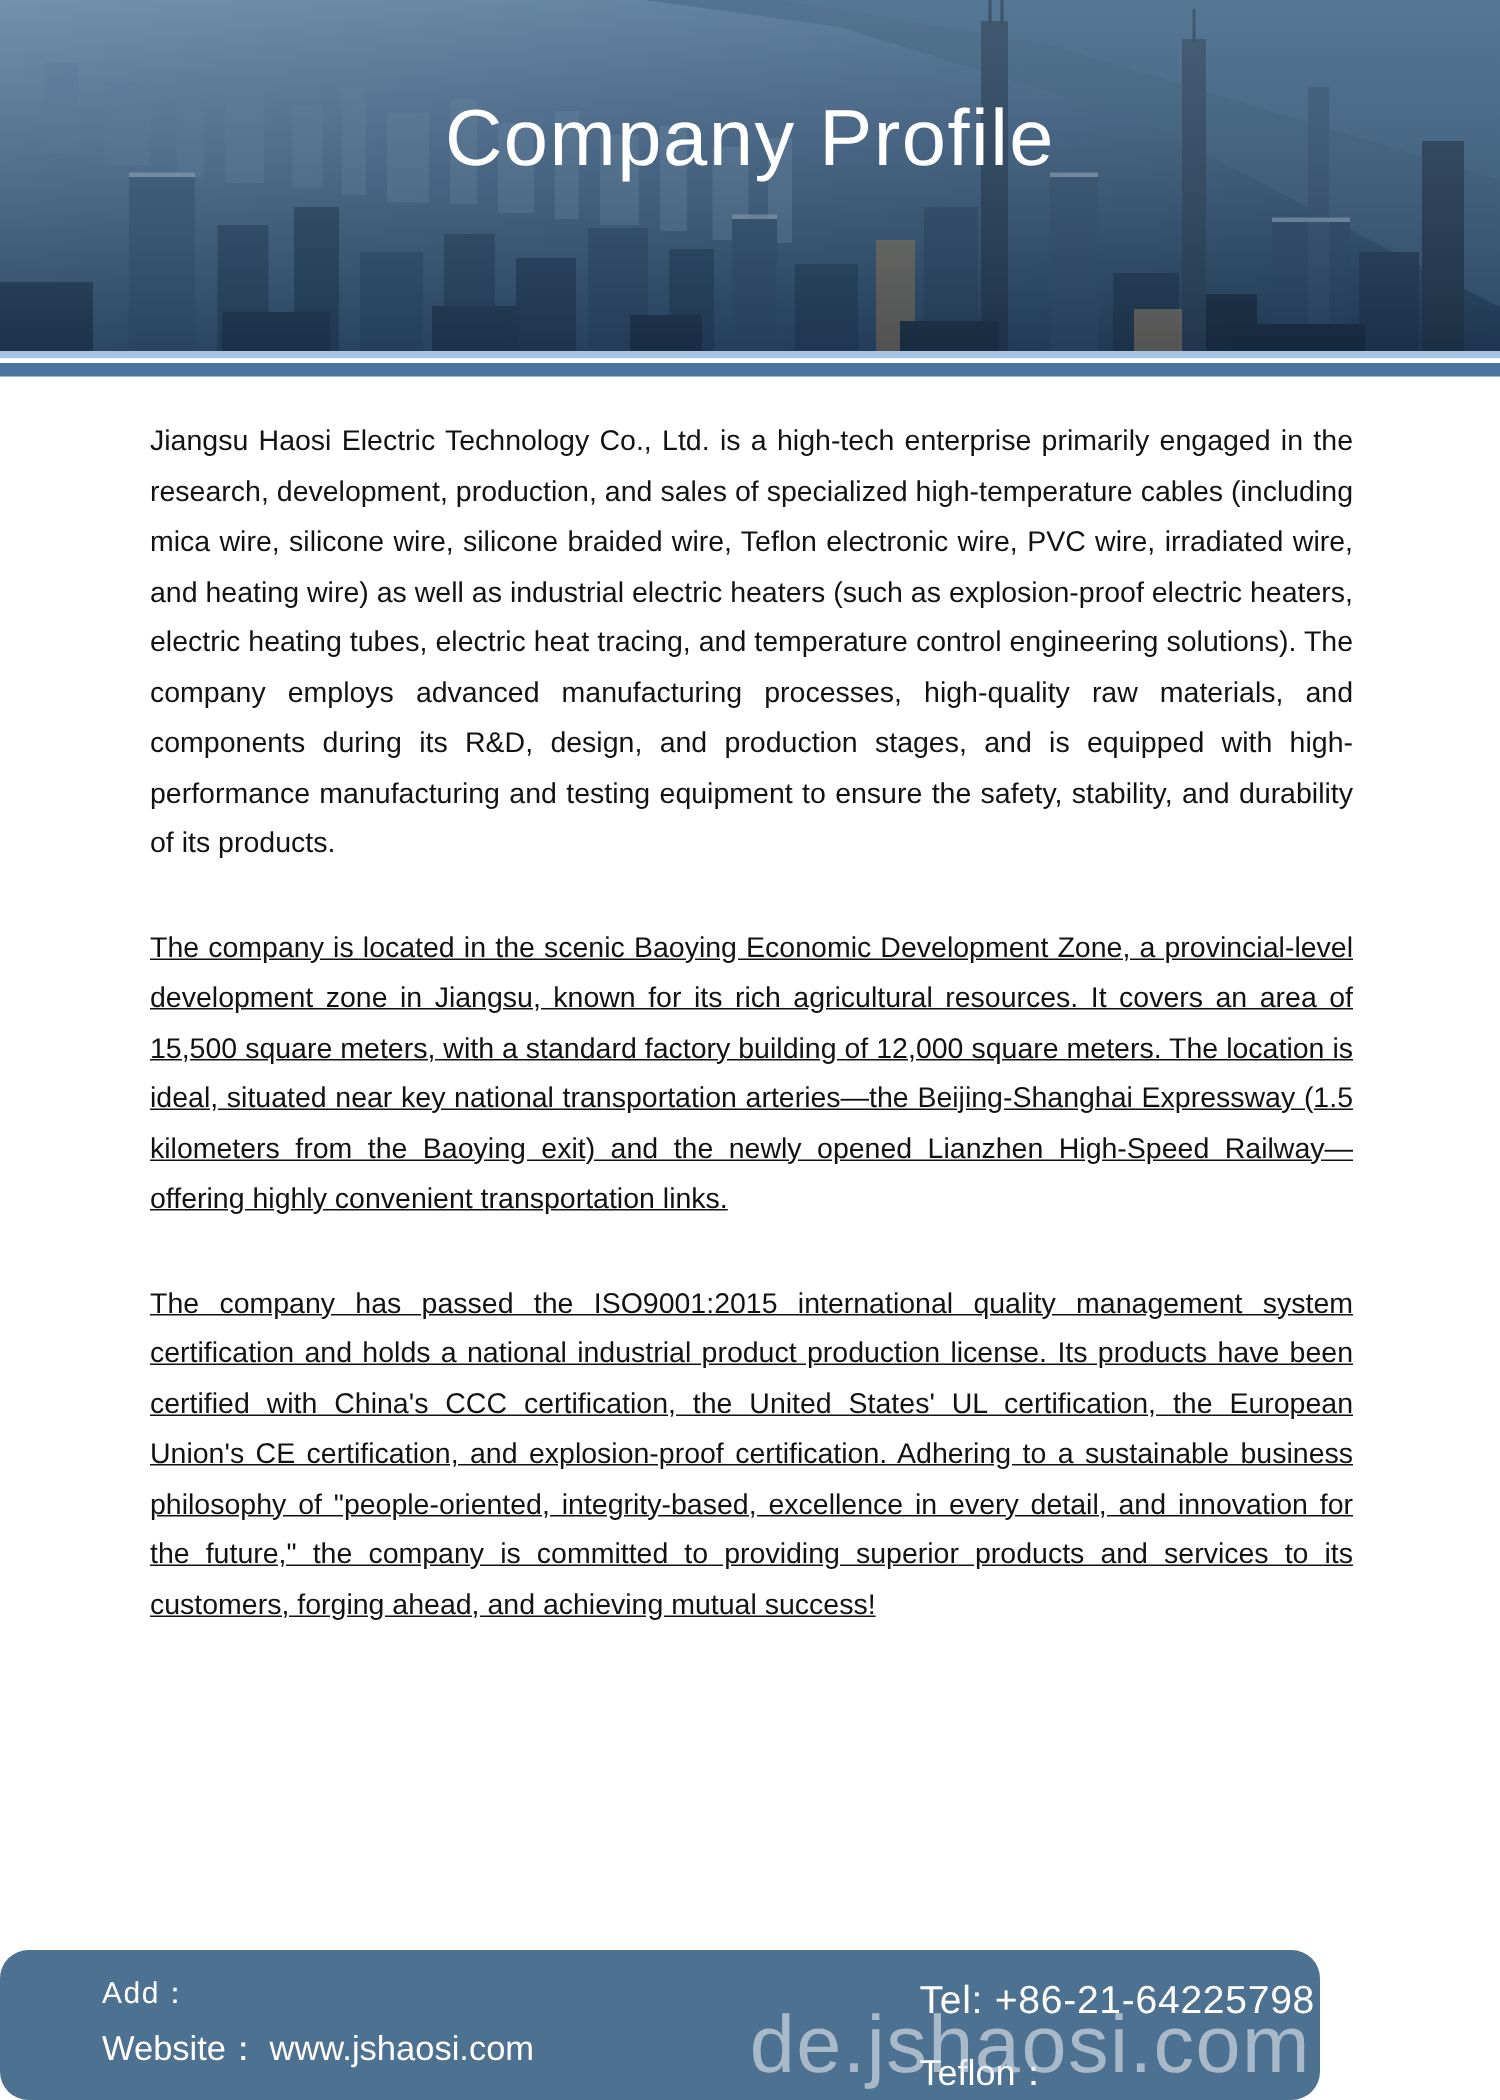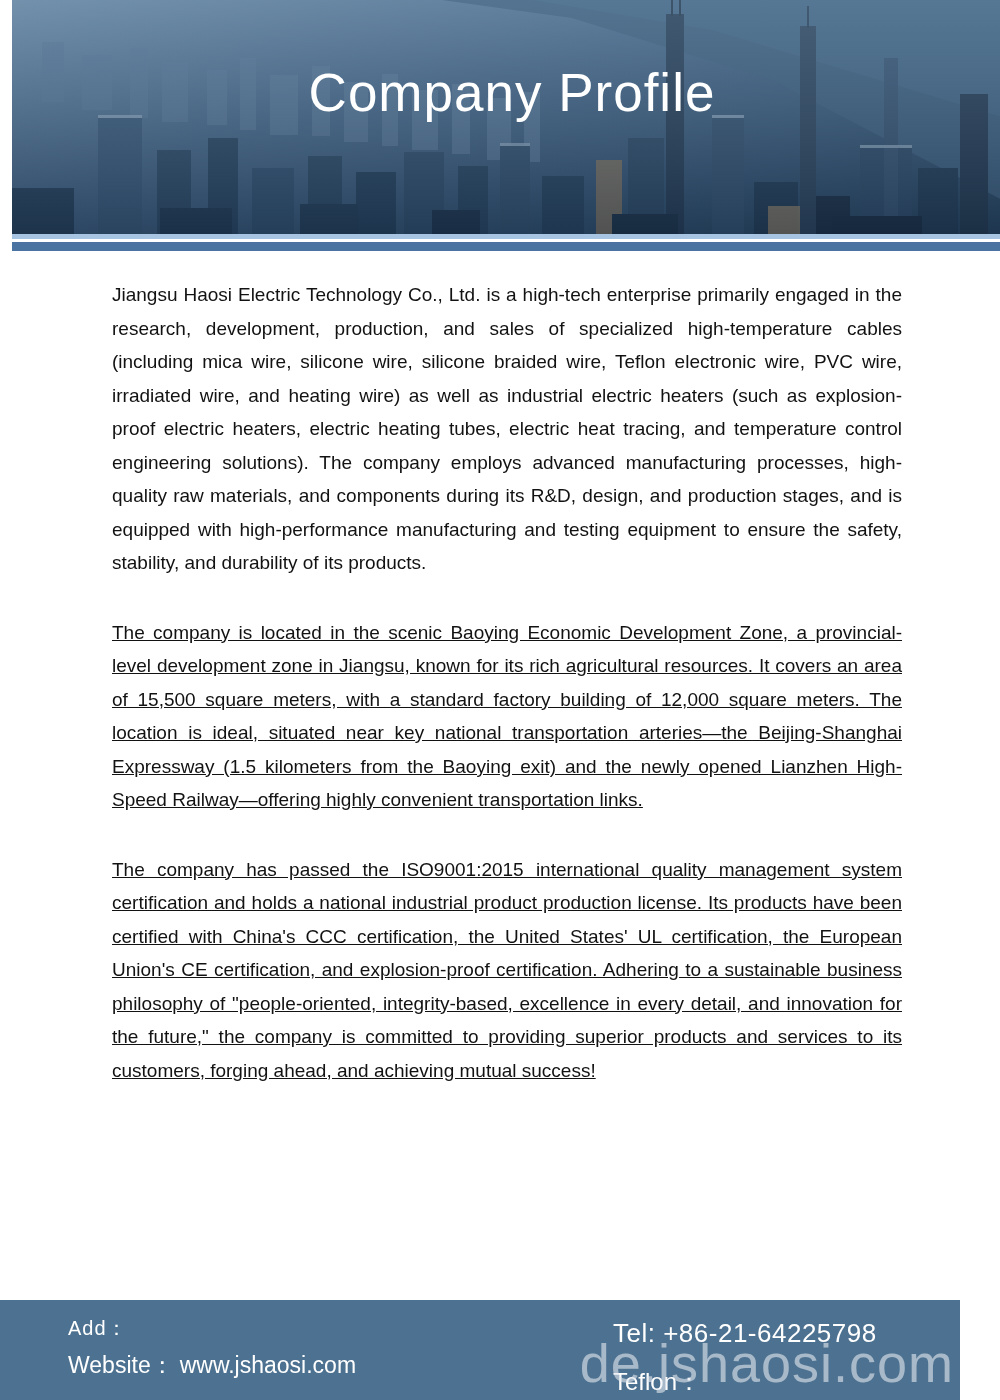--- a/index.html
+++ b/index.html
@@ -6,21 +6,20 @@
   html, body { margin: 0; padding: 0; }
   body { font-family: "Liberation Sans", "DejaVu Sans", sans-serif; background: #fff; }
 
   .page {
     position: relative;
     width: 1000px;
     height: 1400px;
     background: #ffffff;
     overflow: hidden;
     margin: 0 auto;
-    padding-left: 12px;
   }
 
   
   .header {
     position: relative;
     width: 1000px;
     height: 234px;
     overflow: hidden;
     background: linear-gradient(118deg, #6b8aa6 0%, #4a6a8c 38%, #31506f 72%, #24405c 100%);
   }
@@ -51,24 +50,25 @@
     text-align: justify;
   }
   .content p { margin: 0; }
   .content p + p { margin-top: 36px; text-decoration: underline; }
 
   
   .footer {
     position: absolute;
     left: 0;
     top: 1300px;
-    width: 960px;
+    width: 880px;
     height: 100px;
     background: #4d7190;
     color: #ffffff;
+    border-radius: 19px;
   }
   .footer-inner {
     display: flex;
     padding: 15px 0 0 68px;
     height: 100%;
   }
   .footer-left { width: 545px; flex: 0 0 auto; }
   .addr-row { display: flex; align-items: flex-start; }
   .addr-label { font-size: 20px; letter-spacing: 1px; flex: 0 0 auto; }
   .addr-text {

